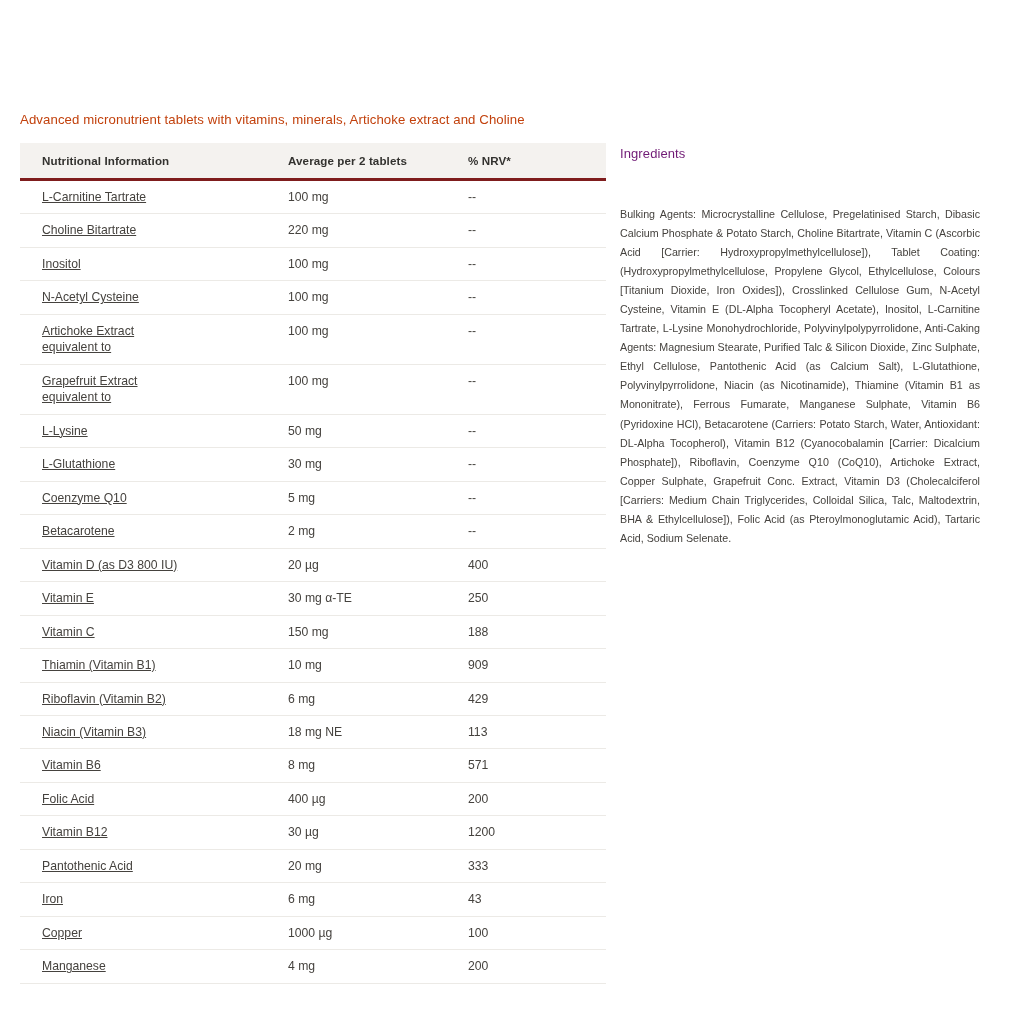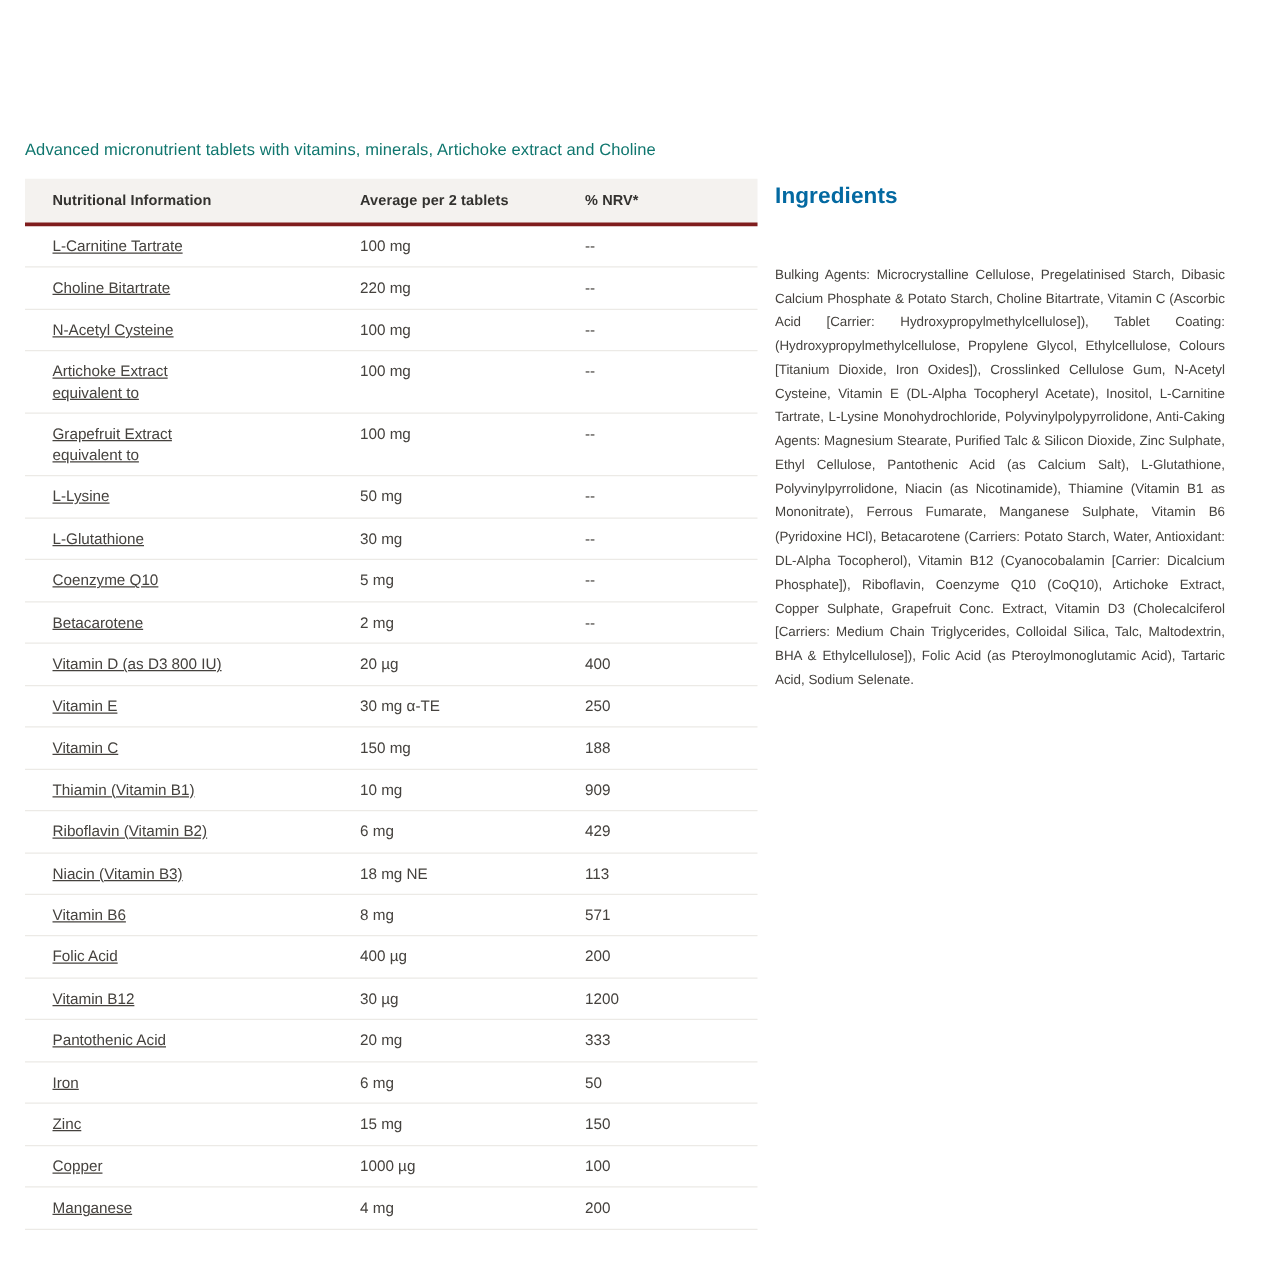--- a/index.html
+++ b/index.html
@@ -23,21 +23,21 @@
 
   
   .left-col {
     position: absolute;
     left: 20px;
     top: 112px;
     width: 540px;
   }
   .intro-line {
     font-size: 13.2px;
-    color: #0f766e;
+    color: #c2410c;
     letter-spacing: 0.1px;
     margin-bottom: 16px;
   }
 
   table.nutrition {
     border-collapse: collapse;
     width: 540px;
     table-layout: fixed;
   }
   table.nutrition thead th {
@@ -67,23 +67,23 @@
   .sub-line { display: block; }
 
   
   .right-col {
     position: absolute;
     left: 620px;
     top: 146px;
     width: 360px;
   }
   .ing-title {
-    font-size: 18px;
-    font-weight: bold;
-    color: #0369a1;
+    font-size: 13px;
+    font-weight: normal;
+    color: #701a75;
     margin-bottom: 22px;
     letter-spacing: 0.1px;
   }
   .ing-body {
     font-size: 10.7px;
     line-height: 1.78;
     color: #45423e;
     text-align: justify;
     text-justify: inter-word;
     margin-top: 44px;
@@ -115,20 +115,27 @@
           </tr>
           <tr>
             <td class="c0">
               <span class="sub-line">Choline Bitartrate</span>
             </td>
             <td class="c1">220 mg</td>
             <td class="c2">--</td>
           </tr>
           <tr>
             <td class="c0">
+              <span class="sub-line">Inositol</span>
+            </td>
+            <td class="c1">100 mg</td>
+            <td class="c2">--</td>
+          </tr>
+          <tr>
+            <td class="c0">
               <span class="sub-line">N-Acetyl Cysteine</span>
             </td>
             <td class="c1">100 mg</td>
             <td class="c2">--</td>
           </tr>
           <tr>
             <td class="c0">
               <span class="sub-line">Artichoke Extract</span>
               <span class="sub-line">equivalent to</span>
             </td>
@@ -239,28 +246,21 @@
               <span class="sub-line">Pantothenic Acid</span>
             </td>
             <td class="c1">20 mg</td>
             <td class="c2">333</td>
           </tr>
           <tr>
             <td class="c0">
               <span class="sub-line">Iron</span>
             </td>
             <td class="c1">6 mg</td>
-            <td class="c2">50</td>
-          </tr>
-          <tr>
-            <td class="c0">
-              <span class="sub-line">Zinc</span>
-            </td>
-            <td class="c1">15 mg</td>
-            <td class="c2">150</td>
+            <td class="c2">43</td>
           </tr>
           <tr>
             <td class="c0">
               <span class="sub-line">Copper</span>
             </td>
             <td class="c1">1000 µg</td>
             <td class="c2">100</td>
           </tr>
           <tr>
             <td class="c0">

